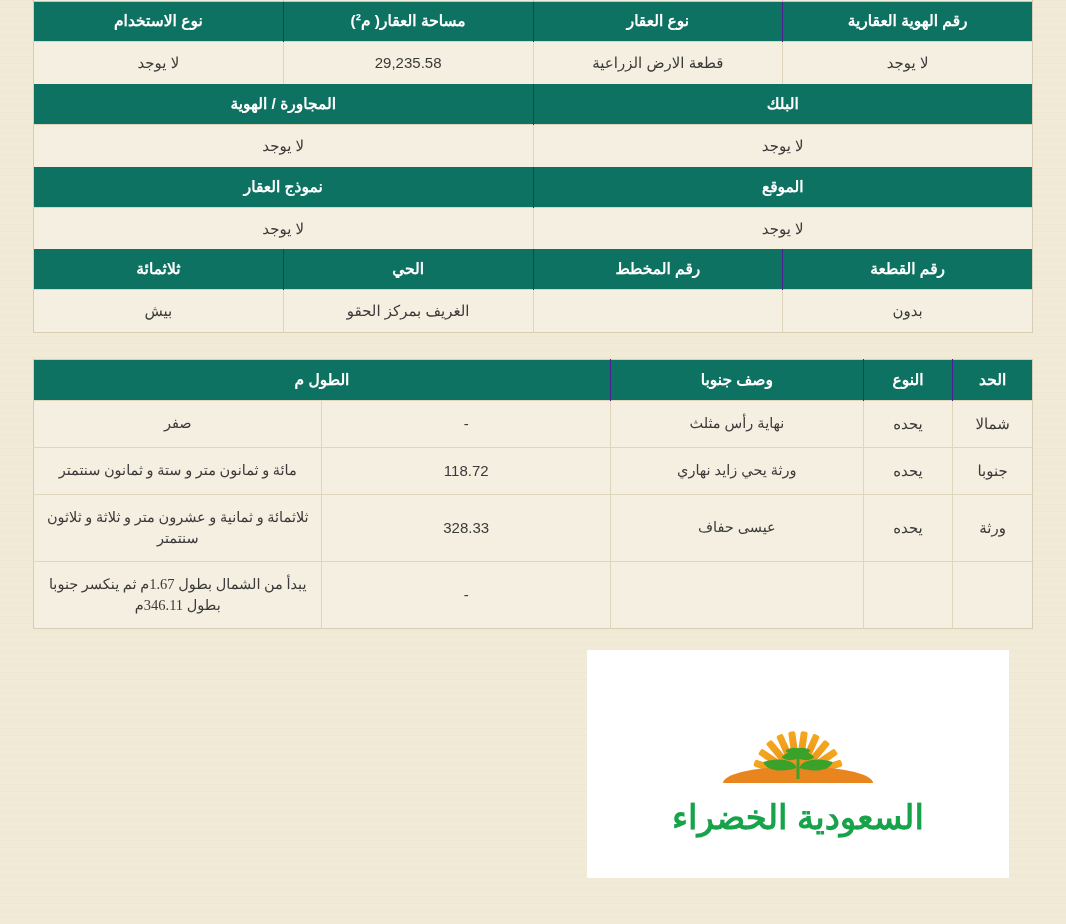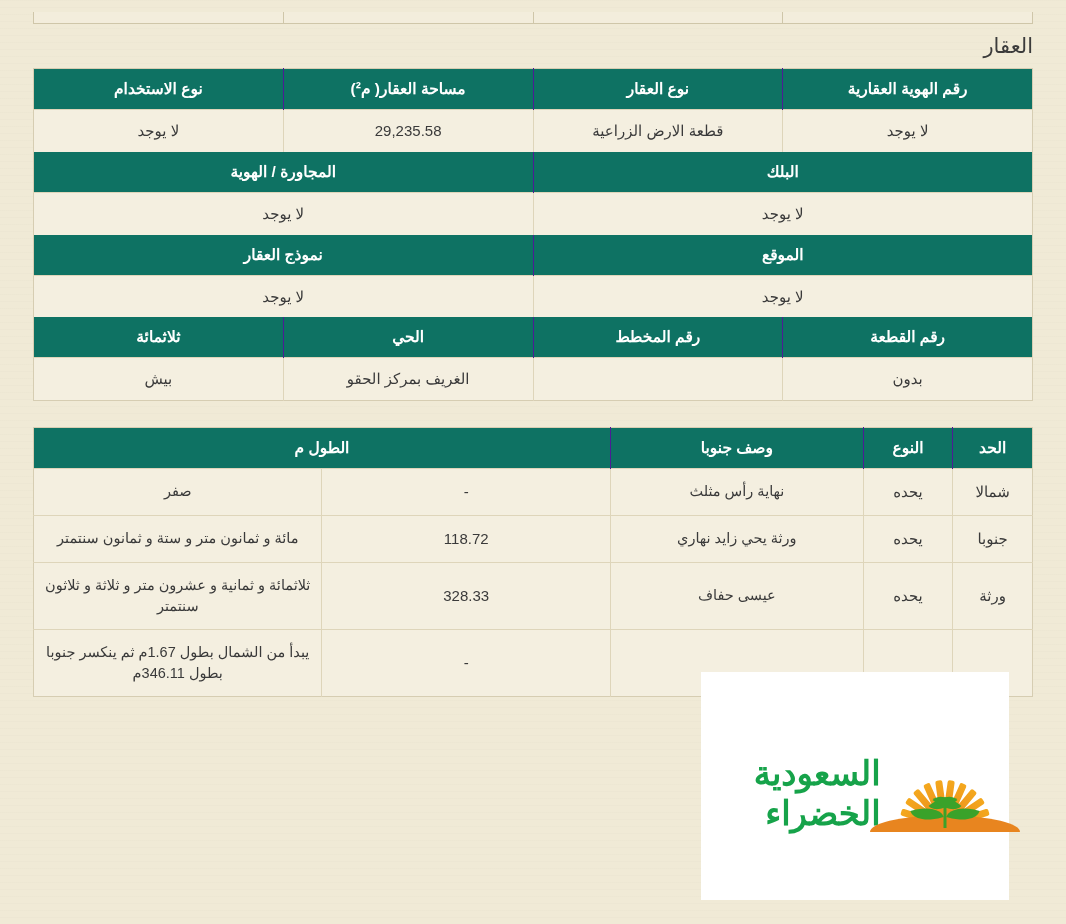--- a/index.html
+++ b/index.html
@@ -93,32 +93,32 @@
     background: #f4efe0;
     line-height: 1.45;
   }
   td:last-child { border-left: none; }
 
   .tbl-property { margin-bottom: 0; }
   .gap { height: 26px; }
 
   .bounds-table td { padding: 12px 8px; }
   .bounds-table td.desc { font-size: 14.5px; }
-  .bounds-table td.length-text { font-size: 14.5px; }
+  .bounds-table td.length-text { font-size: 14.5px; font-family: Liberation Serif, serif; }
 
   
   .logo-box {
     position: absolute;
     right: 57px;
     bottom: 46px;
-    width: 308px;
+    width: 422px;
     height: 228px;
     background: #ffffff;
     display: flex;
-    flex-direction: row;
+    flex-direction: column;
     align-items: center;
     justify-content: center;
   }
   .sun {
     position: relative;
     width: 180px;
     height: 92px;
     display: flex;
     align-items: flex-end;
     justify-content: center;
@@ -194,21 +194,20 @@
 
 <div class="page">
 
   <div class="top-strip">
     <div class="cell"></div>
     <div class="cell"></div>
     <div class="cell"></div>
     <div class="cell"></div>
   </div>
 
-  <div class="section-title">العقار</div>
 
   <table class="tbl tbl-property">
     <tbody>
       <tr>
         <th style="width:25%">رقم الهوية العقارية</th>
         <th style="width:25%">نوع العقار</th>
         <th style="width:25%">مساحة العقار( م²)</th>
         <th style="width:25%">نوع الاستخدام</th>
       </tr>
       <tr>

